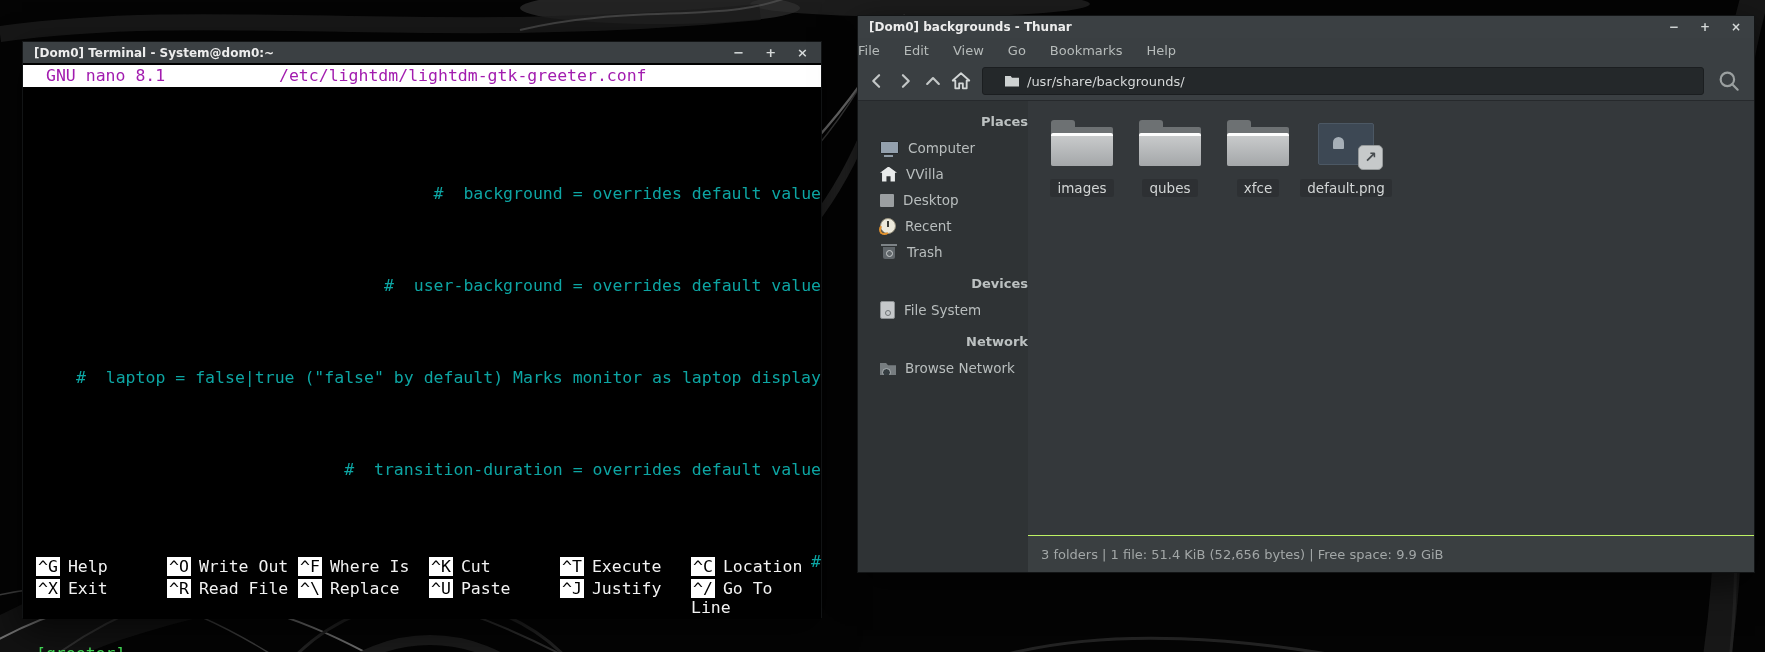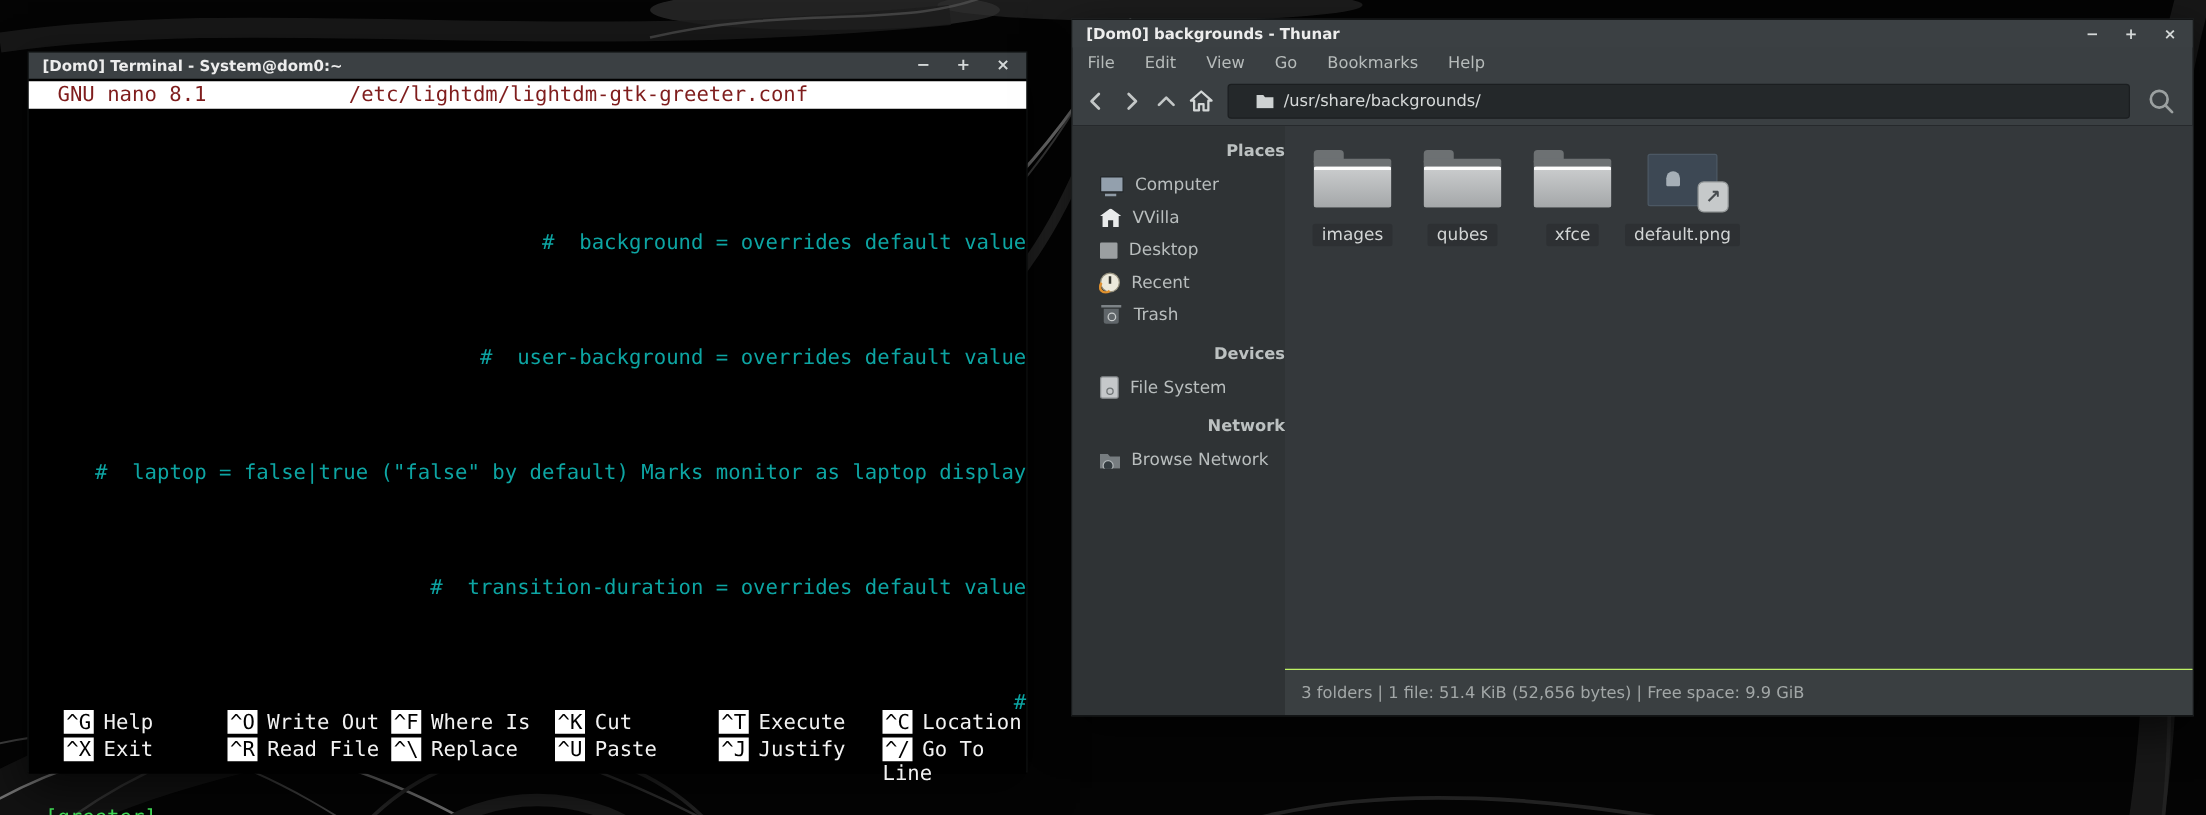--- a/index.html
+++ b/index.html
@@ -11,36 +11,36 @@
   .titlebar{display:flex;align-items:center;background:var(--titlebar,#3b4043);color:#ededed;
     font-size:12px;font-weight:bold;}
   .win-controls{margin-left:auto;display:flex;gap:21px;padding-right:13px;color:#d5d9d9;font-weight:bold;}
   .win-controls span{cursor:default;line-height:1;}
 
   
   #terminal{left:22px;top:41px;width:800px;height:577px;background:var(--term_bg,#000);}
   #terminal .titlebar{height:21px;padding-left:11px;}
   .term-body{position:relative;height:554px;background:var(--term_bg,#000);
     font-family:"DejaVu Sans Mono",monospace;font-size:16.5px;}
-  .nano-header{position:relative;margin-top:2px;height:22px;background:var(--nano_header_bg,#fff);color:#7f1d1d;line-height:22px;}
+  .nano-header{position:relative;margin-top:2px;height:22px;background:var(--nano_header_bg,#fff);color:#a21caf;line-height:22px;}
   .nano-version{position:absolute;left:23px;}
   .nano-filename{position:absolute;left:256px;}
   .nano-buffer{padding:3px 0 0 13px;line-height:23px;white-space:pre;color:var(--term_text,#f2f2f2);}
   .bufline{height:23px;}
   .bufline.comment{color:var(--term_comment,#0da5a3);text-align:right;}
   .bufline.section{color:var(--term_section,#3fd353);}
-  .nano-shortcuts{position:absolute;left:13px;bottom:7px;display:grid;
-    grid-template-columns:repeat(6,131px);grid-auto-rows:22px;color:var(--term_text,#f2f2f2);margin-left:15px;}
+  .nano-shortcuts{position:absolute;left:13px;bottom:18px;display:grid;
+    grid-template-columns:repeat(6,131px);grid-auto-rows:22px;color:var(--term_text,#f2f2f2);}
   .sc-key{background:#fff;color:#000;padding:0 2px;}
   .sc-label{margin-left:8px;}
 
   
   #thunar{left:845px;top:15px;width:898px;height:558px;background:var(--thunar_bar,#3a3f42);display:flex;flex-direction:column;margin-left:12px;}
   #thunar .titlebar{height:22px;padding-left:11px;}
-  .menubar{height:24px;display:flex;align-items:center;gap:24px;padding-left:12px;
+  .menubar{height:24px;display:flex;align-items:center;gap:24px;
     color:#b6bbba;font-size:13px;}
   .menubar .menu-item{cursor:default;}
   .toolbar{height:38px;display:flex;align-items:center;padding:0 8px 0 6px;border-bottom:1px solid #26292c;}
   .nav-btn{width:26px;height:26px;display:flex;align-items:center;justify-content:center;border-radius:3px;margin-right:2px;}
   .pathbar{flex:1;height:26px;margin:0 8px 0 6px;background:var(--pathbar_bg,#24282a);
     border:1px solid #1b1e20;border-radius:3px;display:flex;align-items:center;color:#d6d9d9;font-size:13px;padding-left:13px;}
   .pathbar .mini-folder{width:14px;height:11px;background:#ced2d2;margin:0 8px 0 9px;
     clip-path:polygon(0 0,38% 0,50% 20%,100% 20%,100% 100%,0 100%);}
   .search-btn{width:34px;height:30px;display:flex;align-items:center;justify-content:center;}
 

